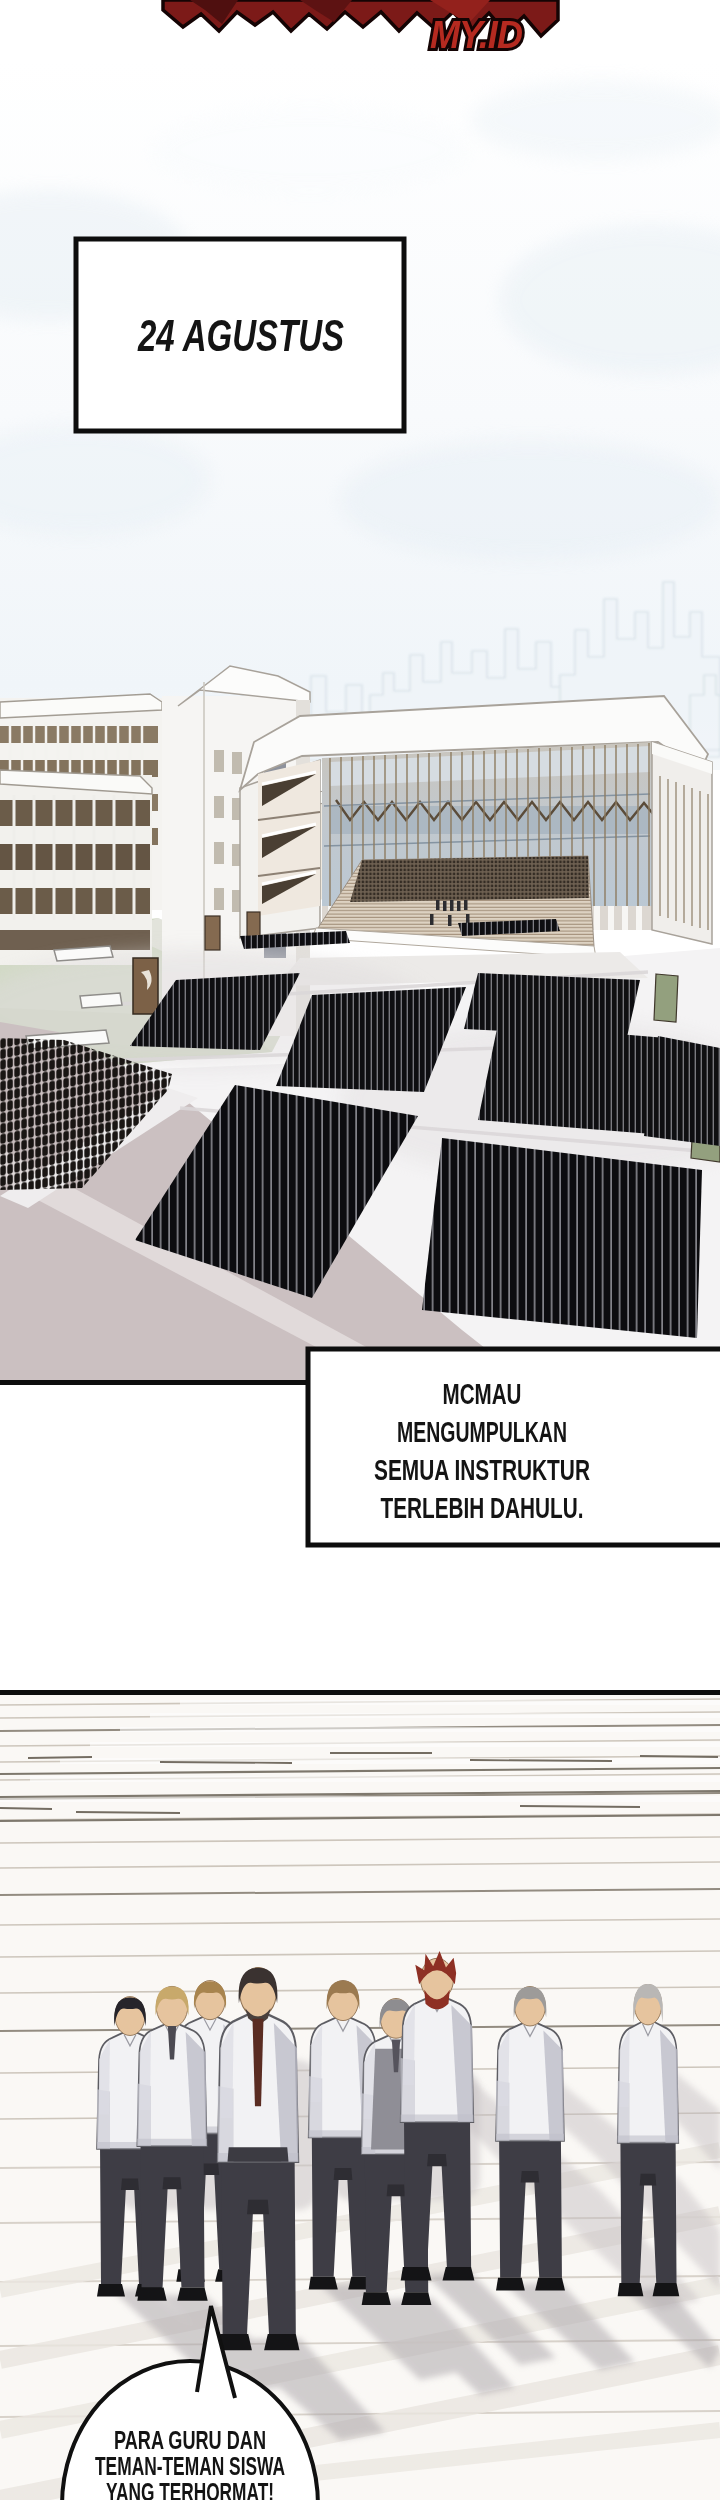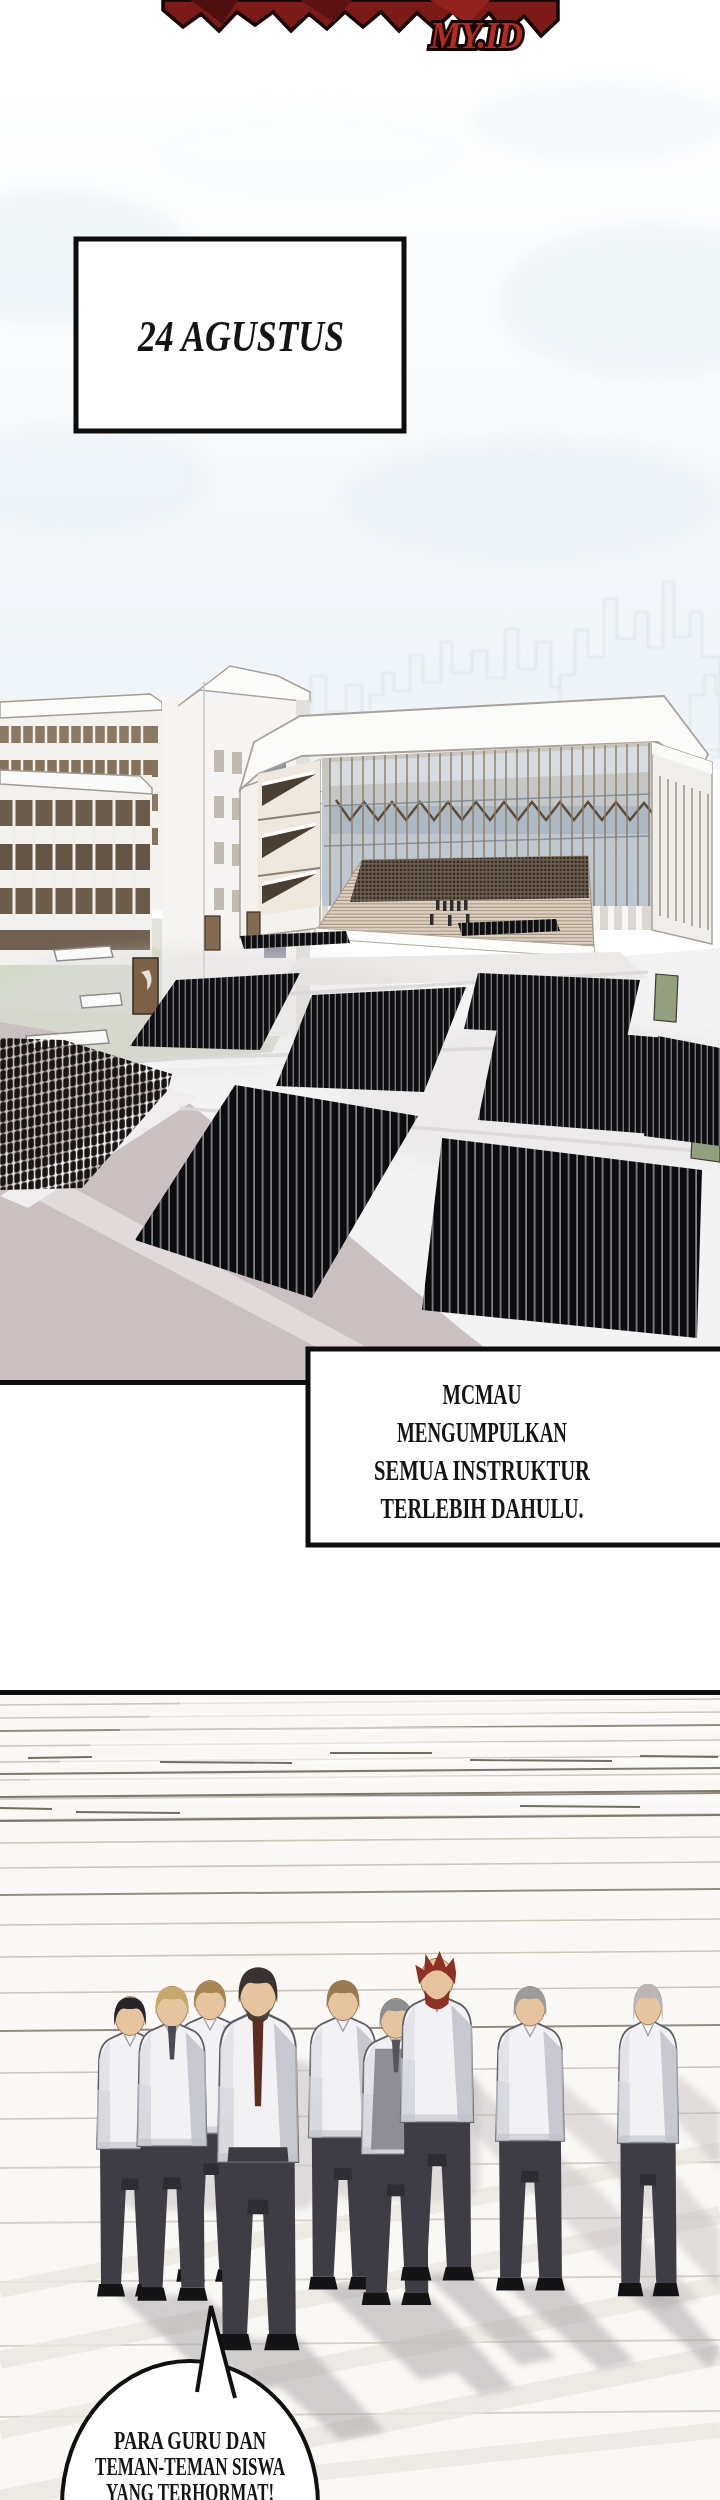--- a/index.html
+++ b/index.html
@@ -1,17 +1,17 @@
 <!DOCTYPE html>
 <html><head>
 <meta charset="utf-8">
 <style>
   html,body{margin:0;padding:0;background:#ffffff;}
   .page{position:relative;width:720px;height:2500px;overflow:hidden;background:#ffffff;
-        font-family:Liberation Serif, serif;}
+        font-family:Liberation Sans, sans-serif;}
   svg{display:block}
 </style>
 </head>
 <body>
 <div class="page">
 <svg width="720" height="2500" viewBox="0 0 720 2500">
 <defs>
   <linearGradient id="glassg" x1="0" y1="0" x2="0" y2="1">
     <stop offset="0" stop-color="#c9c5bd"></stop>
     <stop offset="0.45" stop-color="#c2c8cd"></stop>

